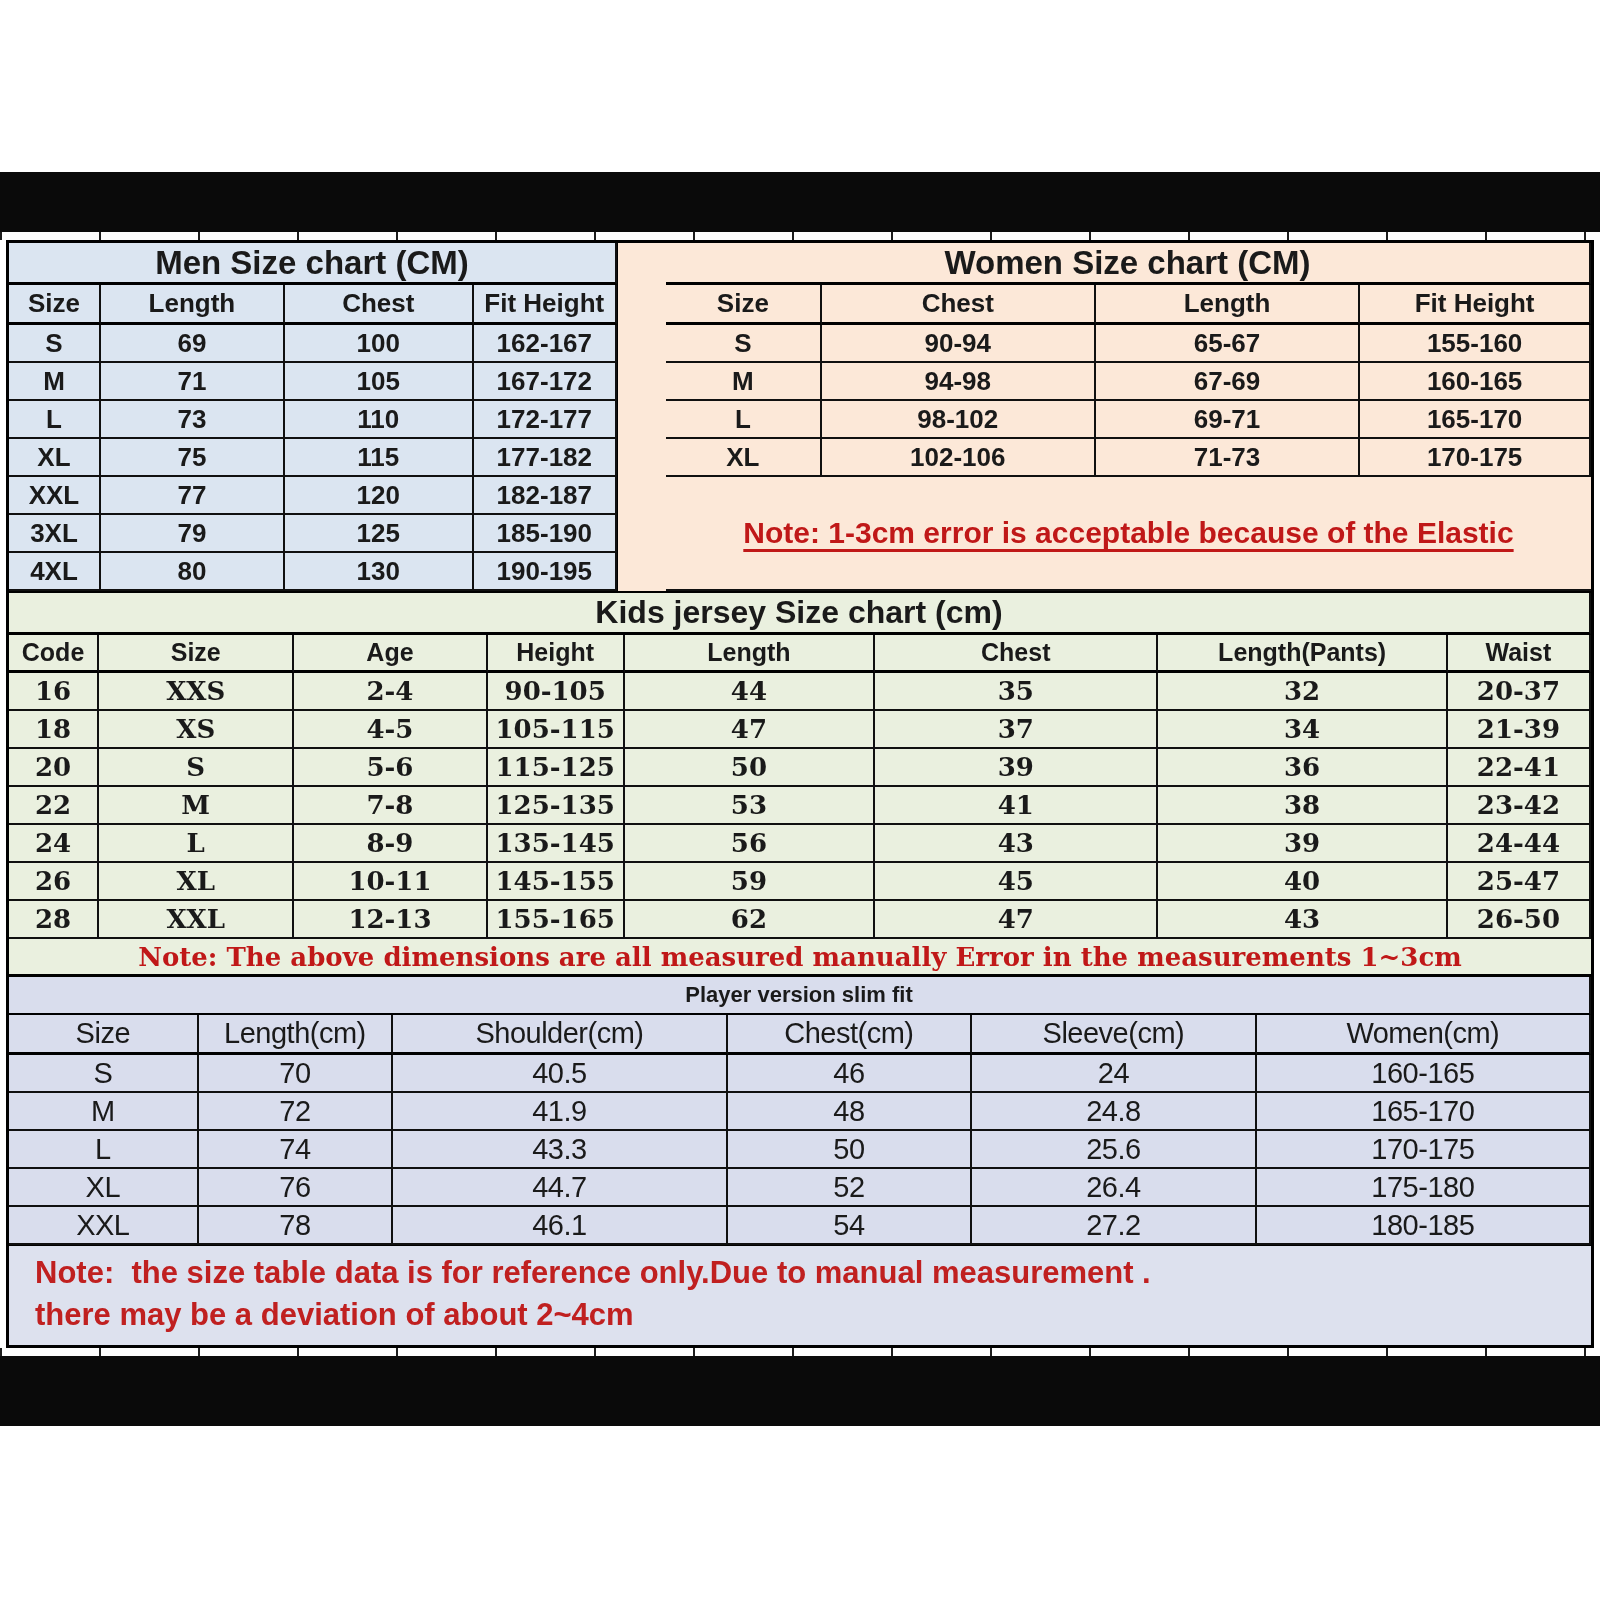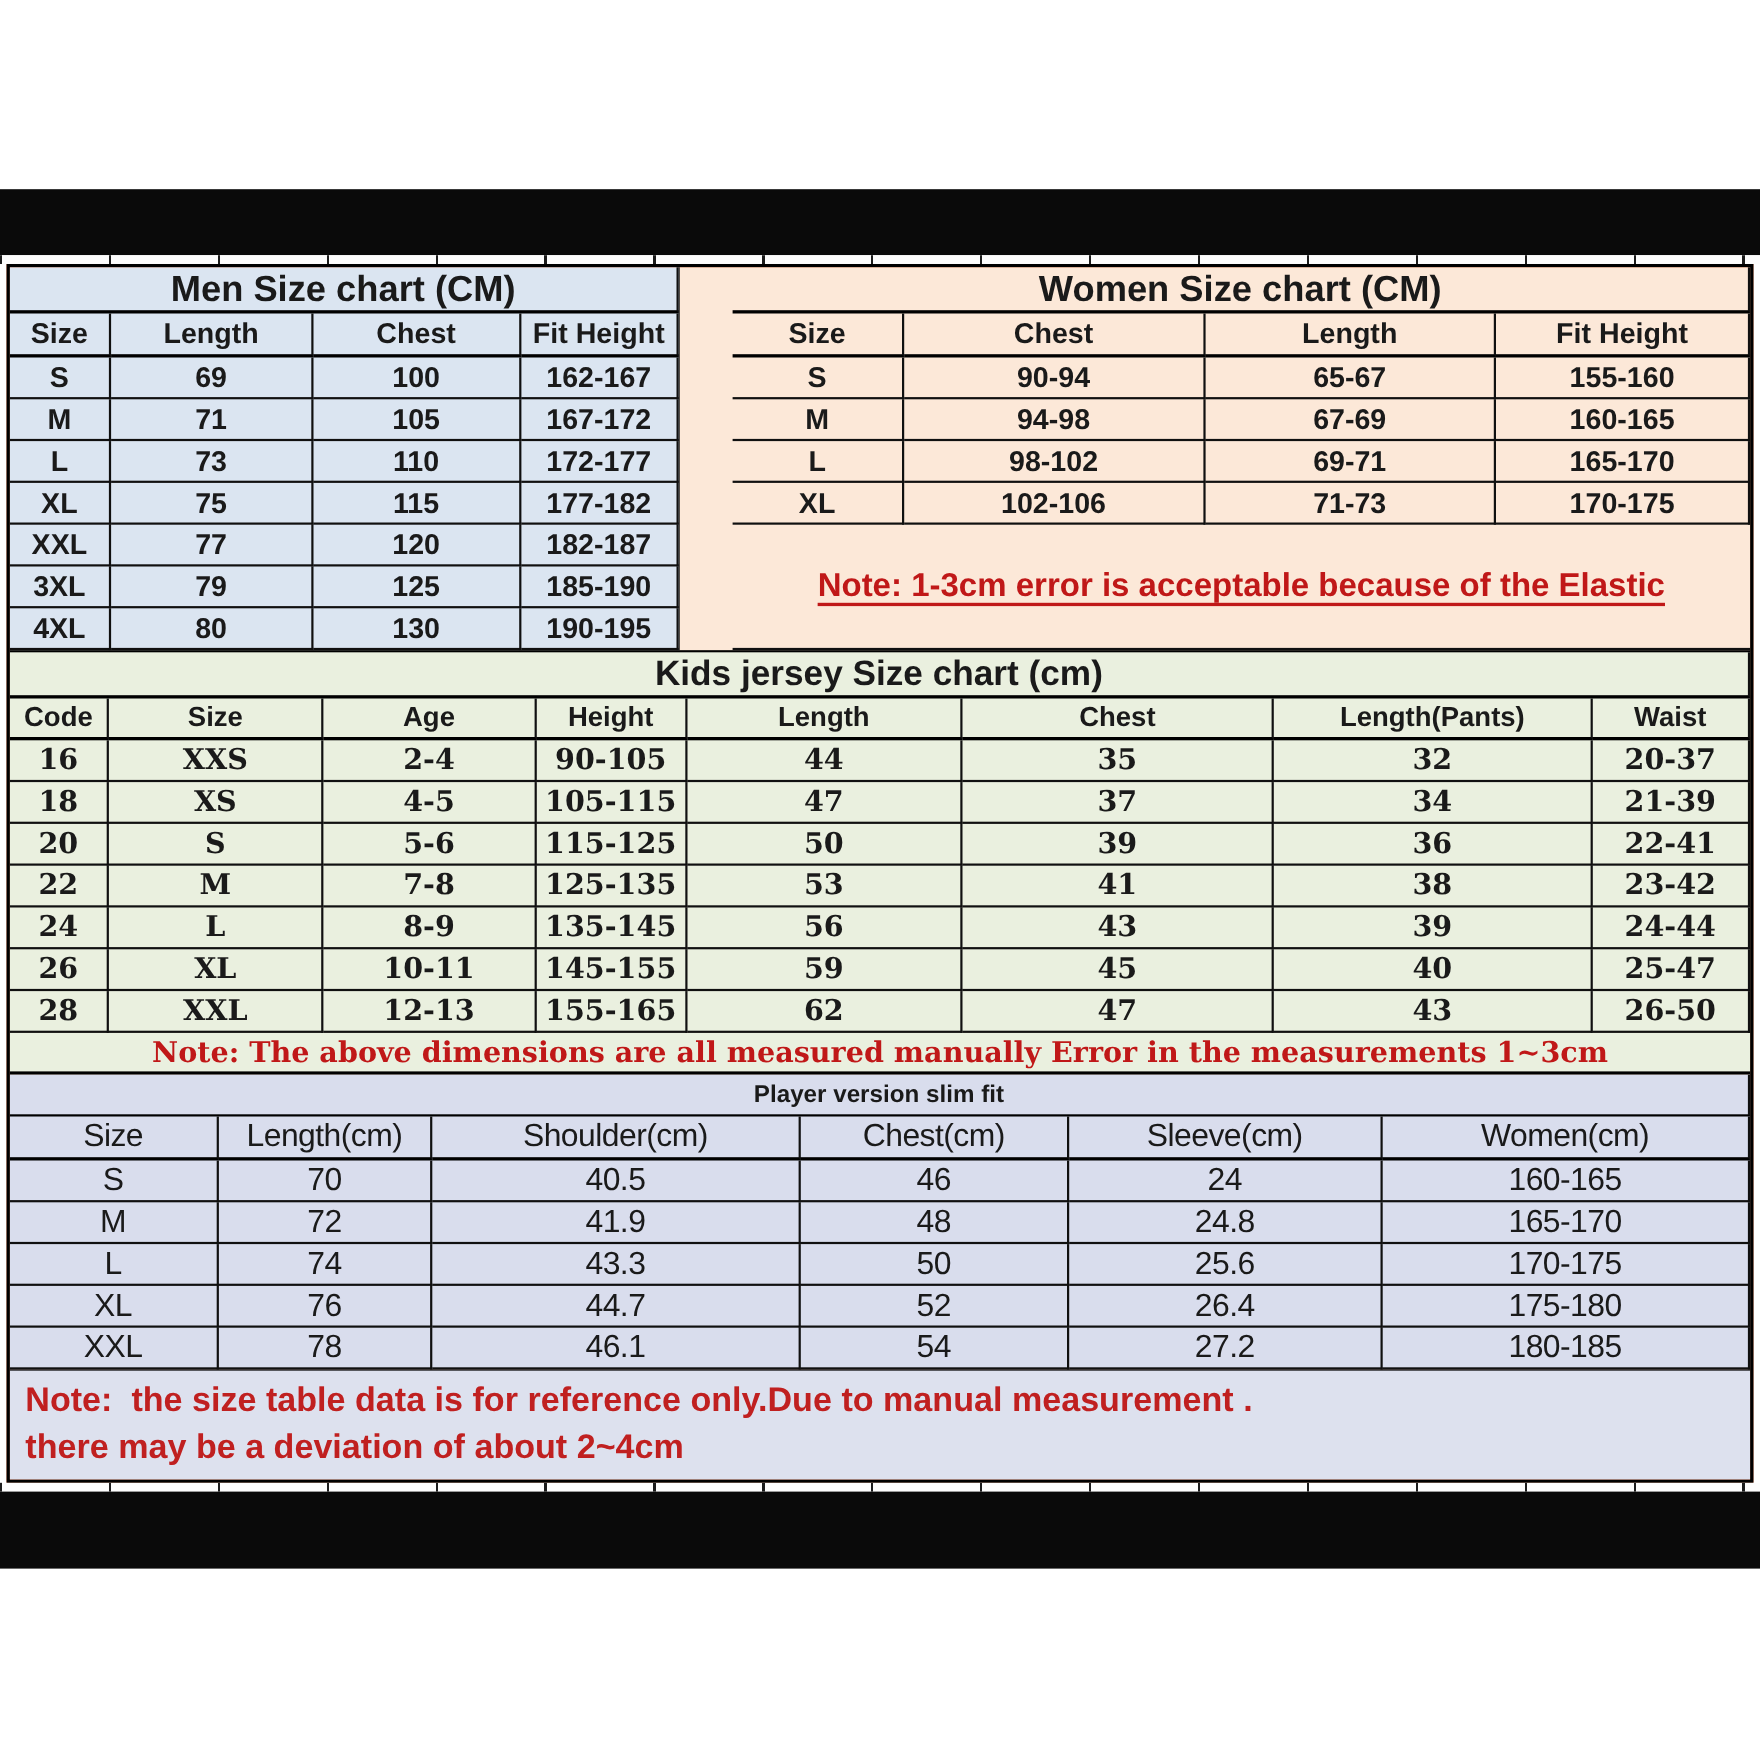--- a/index.html
+++ b/index.html
@@ -49,21 +49,21 @@
 
   
   #player-grid{grid-template-columns:190fr 195fr 335fr 245fr 285fr 335fr;
              grid-template-rows:38px 40px repeat(5,38px);height:268px;background:#d9dded;}
   #player-grid .title{font-size:22px;border-bottom:2px solid #000;text-align:right;}
   #player-grid .th{font-weight:normal;font-size:29px;letter-spacing:-0.5px;border-bottom:3px solid #000;}
   #player-grid .td{font-weight:normal;font-size:29px;letter-spacing:-0.5px;}
 
   
   #footer-note{height:100px;background:#dde1ee;border-top:1px solid #000;box-sizing:border-box;
-             padding:6px 10px 0 14px;color:#c02020;font-weight:bold;font-size:31px;line-height:1.35;
+             padding:6px 10px 0 26px;color:#c02020;font-weight:bold;font-size:31px;line-height:1.35;
              white-space:pre-wrap;}
 </style>
 </head>
 <body>
 
 <div id="canvas">
 
   <div id="bar-top" class="black-bar"></div>
   <div id="sliver-top" class="sliver"></div>
 

